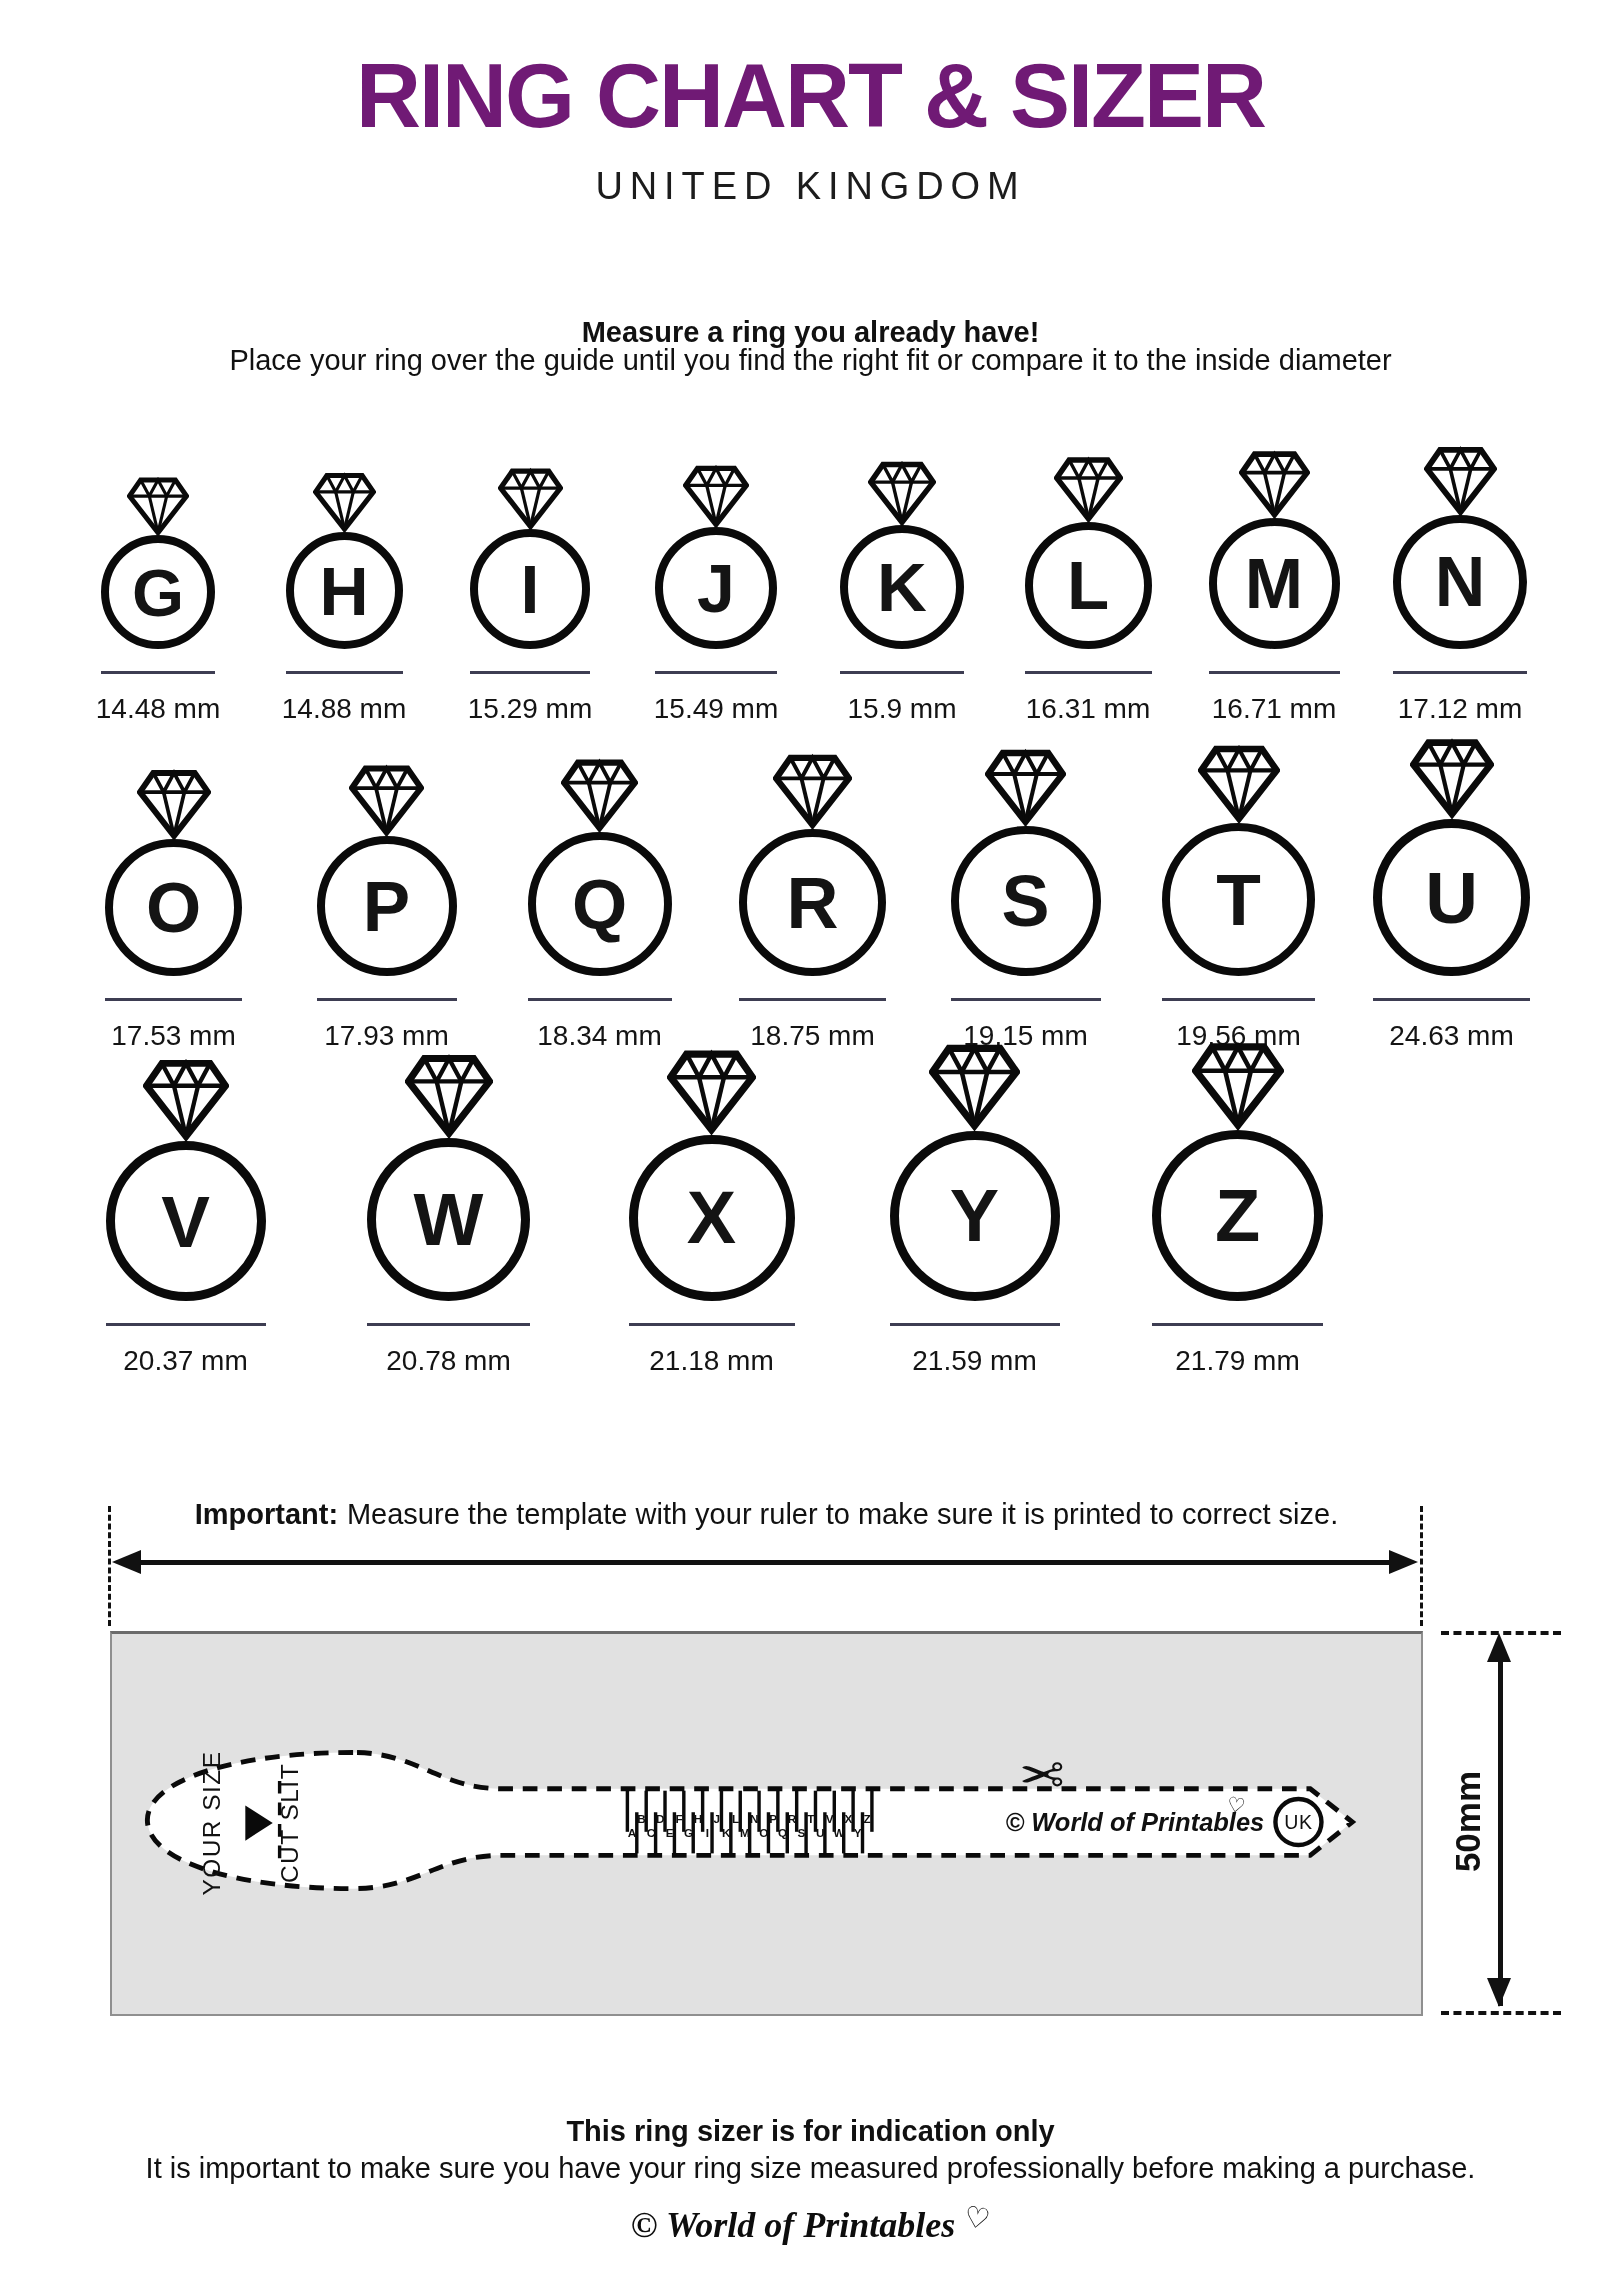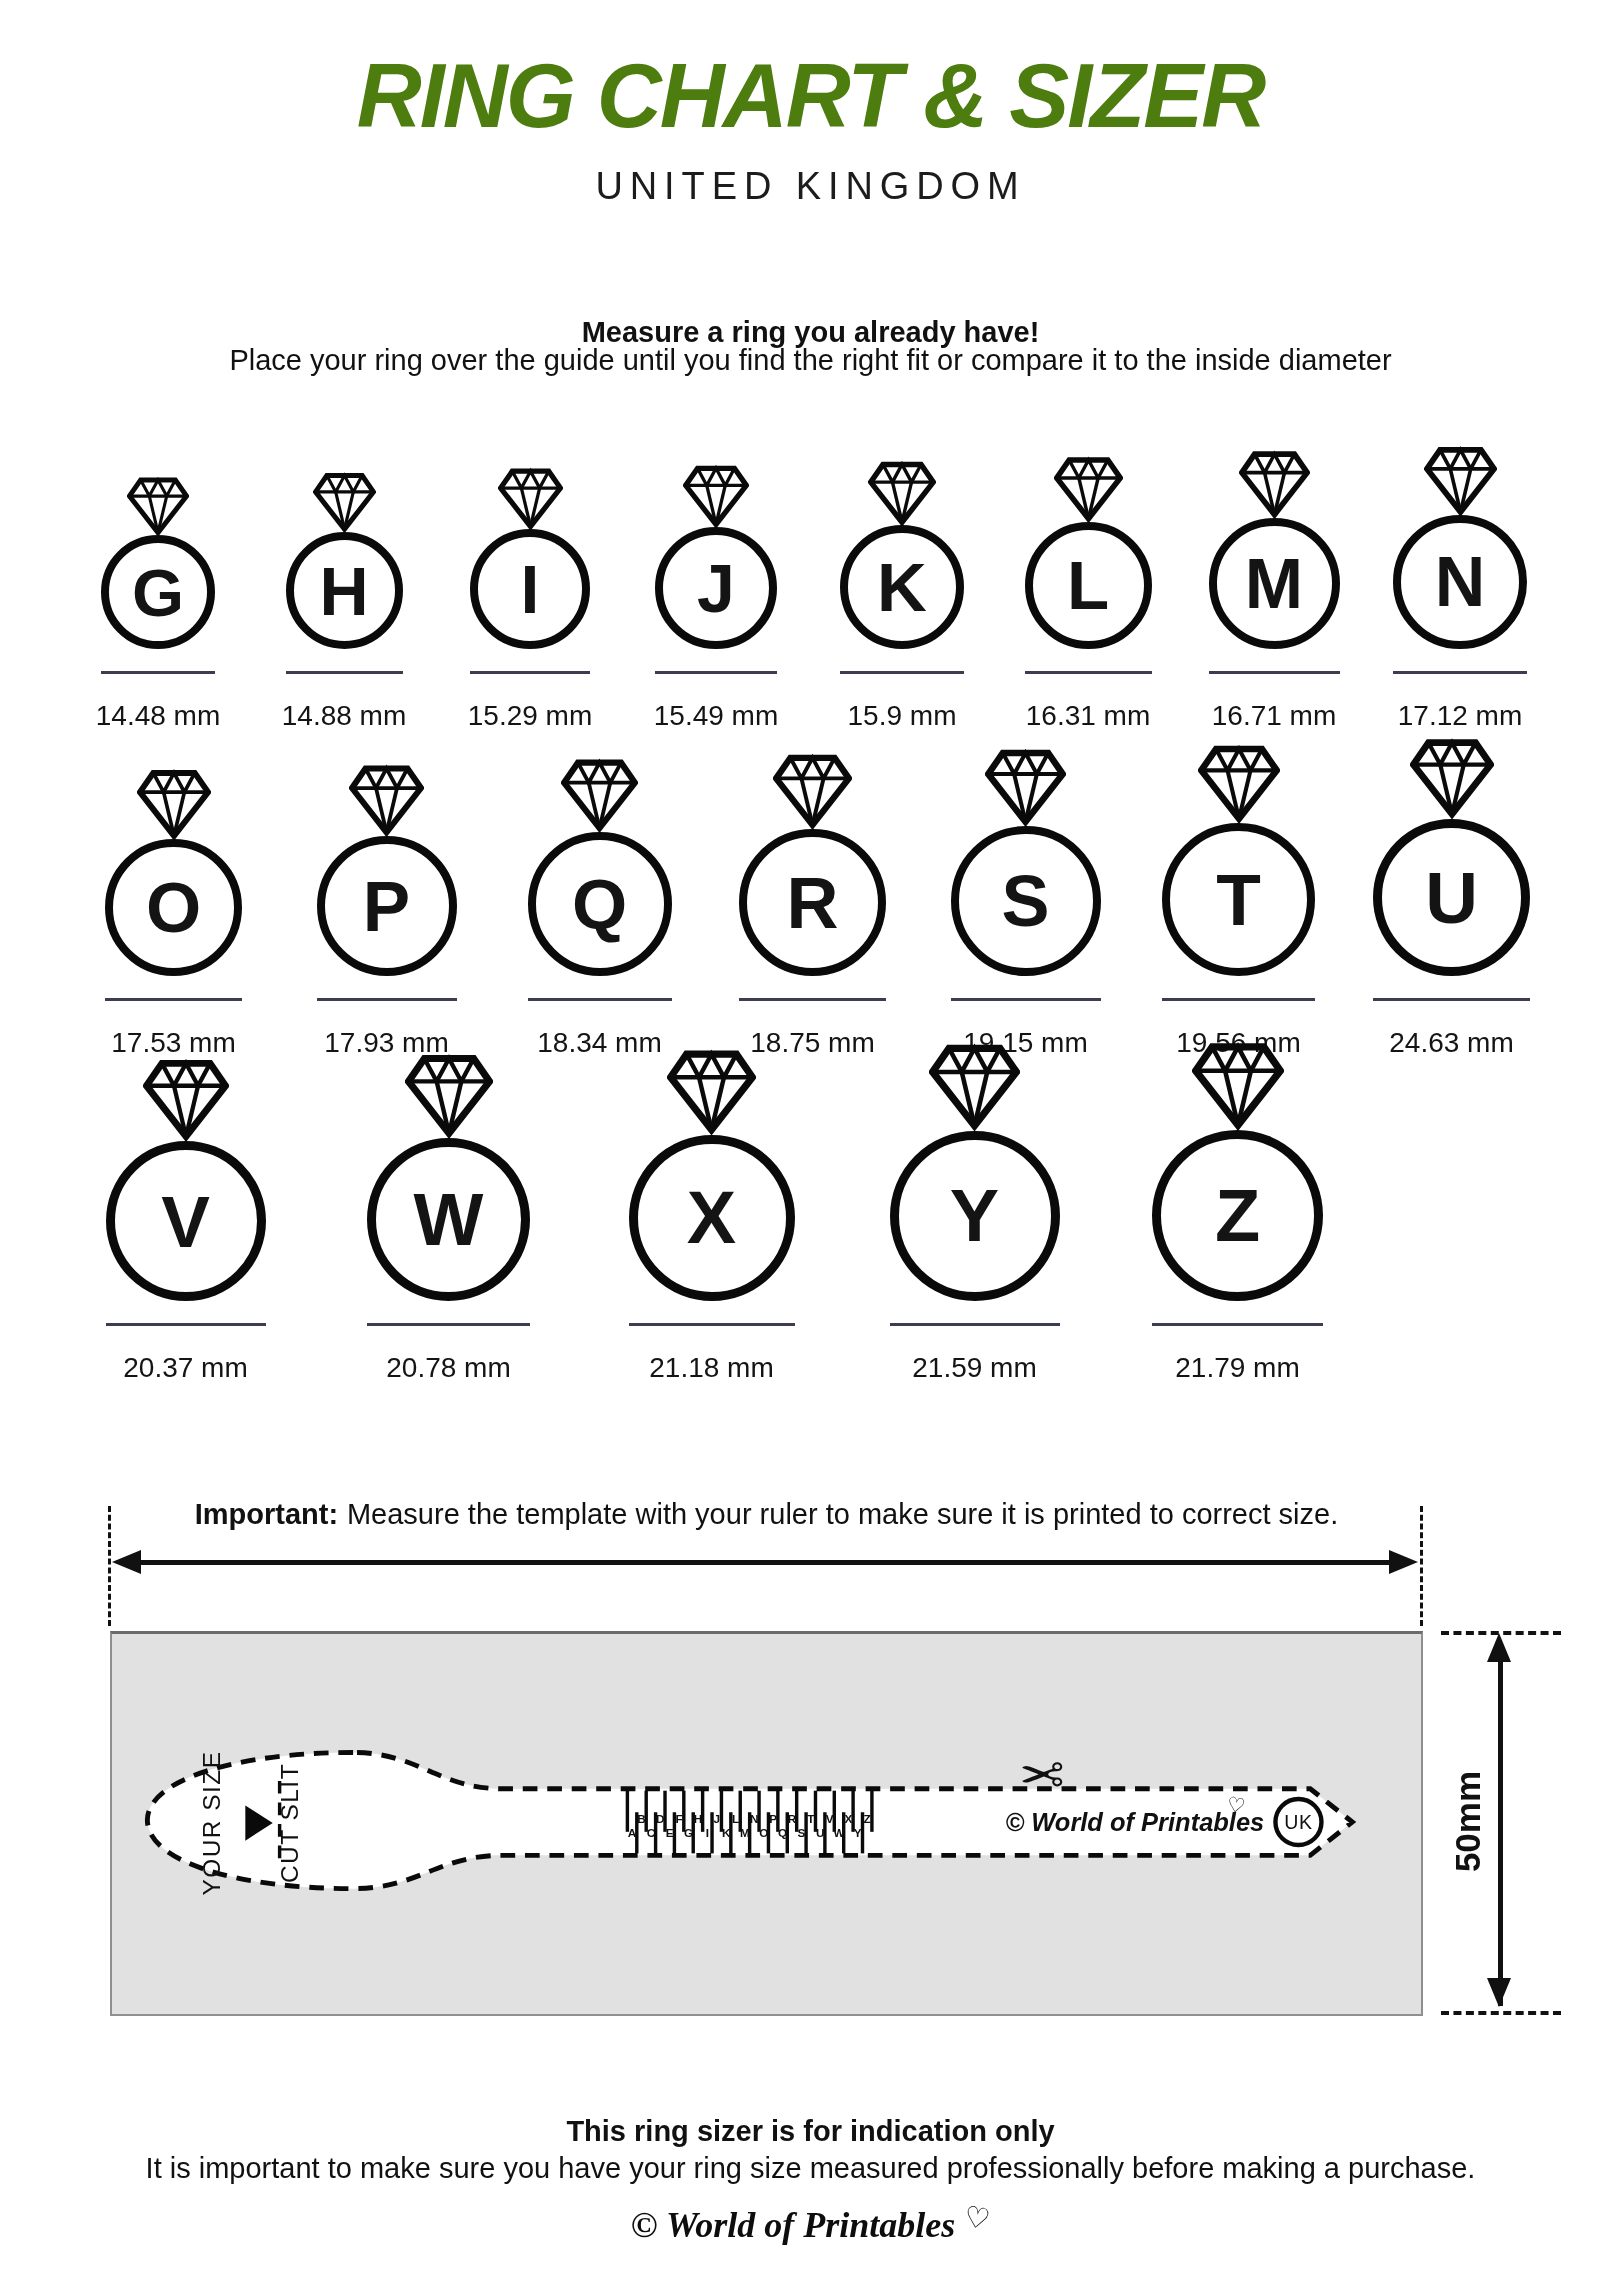--- a/index.html
+++ b/index.html
@@ -5,21 +5,21 @@
   * { margin:0; padding:0; box-sizing:border-box; }
   html,body { background:#ffffff; }
   .page {
     position:relative; width:1621px; height:2294px;
     background:#ffffff; overflow:hidden;
     font-family:"Liberation Sans", sans-serif; color:#111;
   }
   
   .title {
     position:absolute; top:45px; left:0; width:100%;
-    text-align:center; font-size:90px; font-weight:800; letter-spacing:-2px; color:#4d7c0f;font-style:italic;
+    text-align:center; font-size:90px; font-weight:800; letter-spacing:-2px; color:#701a75;
   }
   .subtitle {
     position:absolute; top:165px; left:0; width:100%;
     text-align:center; font-size:38px; font-weight:400; letter-spacing:6.9px; color:#1c1c1c;
   }
   
   .intro-bold {
     position:absolute; top:316px; left:0; width:100%;
     text-align:center; font-size:29px; font-weight:700;
   }
@@ -30,21 +30,21 @@
   
   .ring-row { position:absolute; display:flex; align-items:flex-end; }
   .ring-item { display:flex; flex-direction:column; align-items:center; justify-content:flex-end; }
   .ring-circle {
     border-radius:50%; display:flex; align-items:center; justify-content:center;
     border-style:solid; border-color:#0a0a0a; background:#fff;
   }
   .ring-letter { font-weight:700; color:#141414; line-height:1; }
   .diamond-svg { display:block; margin-bottom:-2.9px; }
   .ring-underline { height:2.9px; background:#3d3d52; margin-top:21.6px; }
-  .ring-label { margin-top:25px; font-size:28px; line-height:33px; color:#141414; white-space:nowrap; }
+  .ring-label { margin-top:18px; font-size:28px; line-height:33px; color:#141414; white-space:nowrap; }
   
   .important-line {
     position:absolute; left:110px; width:1313px; top:1498px;
     text-align:center; font-size:29px; font-weight:400;
   }
   .important-line .b { font-weight:700; margin-right:8.8px; }
   .vdash { position:absolute; width:0; height:120px; top:1506px; border-left:3.9px dashed #111; }
   .h-arrow-line { position:absolute; left:139px; top:1560px; width:1252px; height:4.9px; background:#111; }
   .h-head-left  { position:absolute; left:112px; top:1550px; width:0; height:0;
                   border-top:12.7px solid transparent; border-bottom:12.7px solid transparent; border-right:29px solid #111; }

